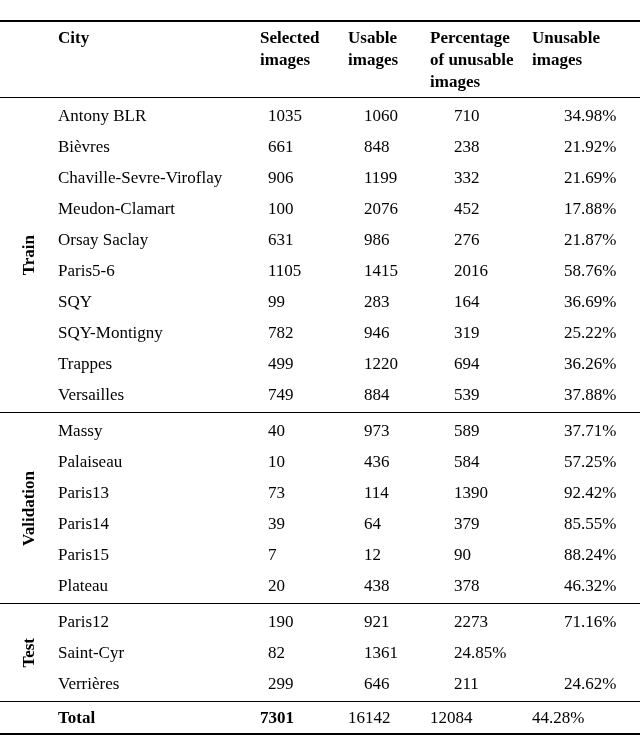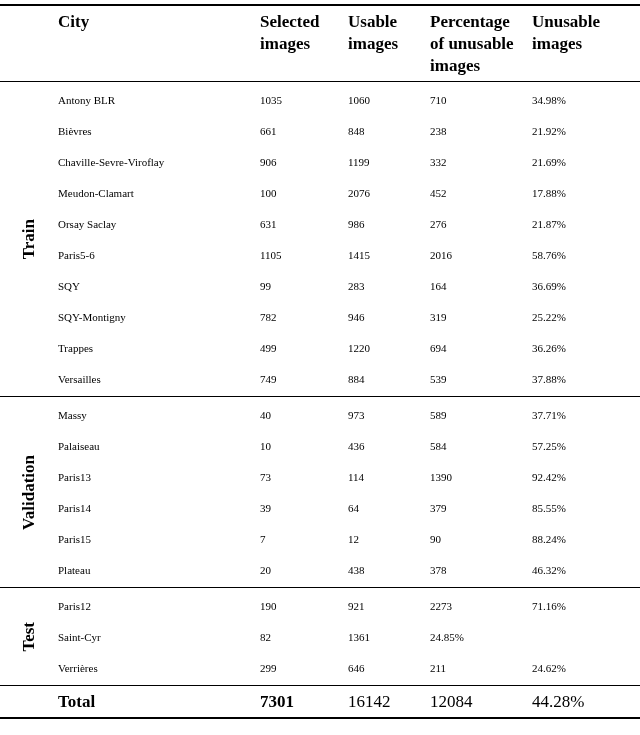--- a/index.html
+++ b/index.html
@@ -12,20 +12,21 @@
   .page {
     width: 640px;
     height: 735px;
     overflow: hidden;
     box-sizing: border-box;
     padding-top: 4px;
     background: #ffffff;
   }
   .table {
     width: 640px;
+    margin-top: 16px;
   }
   
   .header-row {
     display: grid;
     grid-template-columns: 58px 202px 88px 82px 102px auto;
     border-top: 2px solid #000;
     border-bottom: 1.5px solid #000;
     padding: 5px 0 5px 0;
     box-sizing: border-box;
   }
@@ -56,21 +57,22 @@
   }
   .rows {
     flex: 1;
     padding: 2px 0;
   }
   .row {
     display: grid;
     grid-template-columns: 202px 88px 82px 102px auto;
     height: 31px;
     align-items: center;
-    font-size: 11px;
+    font-size: 17px;
+    gap: 8px;
   }
   .cell {
     padding-right: 6px;
     white-space: nowrap;
     overflow: hidden;
   }
   
   .total-row {
     display: grid;
     grid-template-columns: 58px 202px 88px 82px 102px auto;

